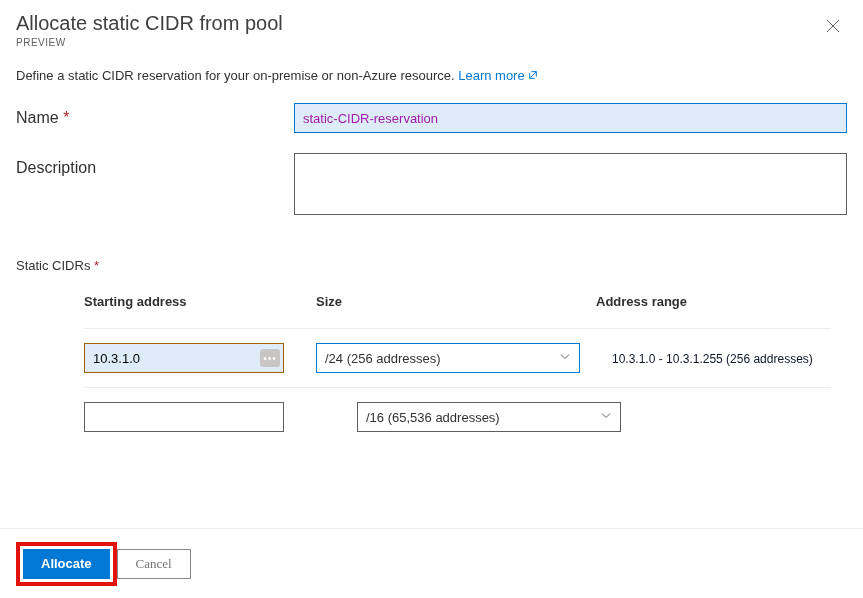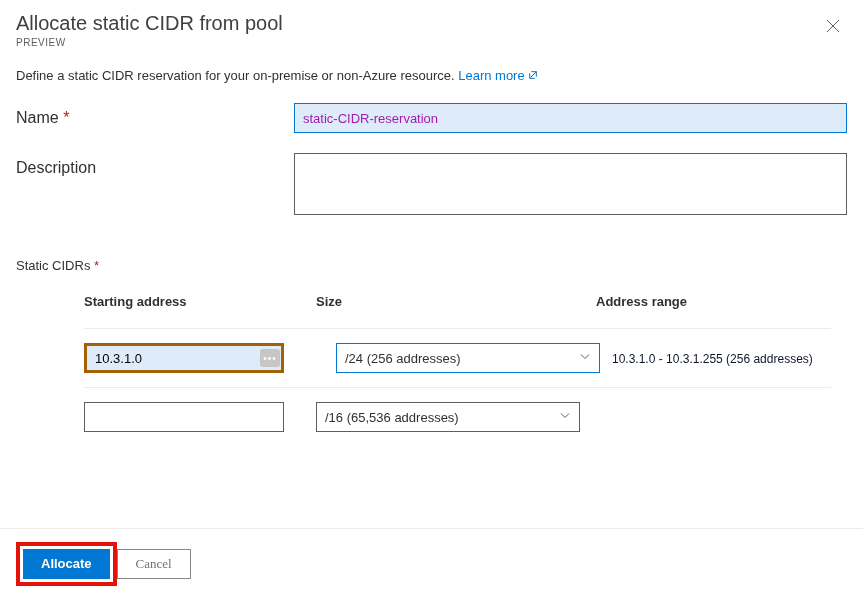--- a/index.html
+++ b/index.html
@@ -126,36 +126,36 @@
     }
     .col-start { width: 232px; }
     .col-size { width: 280px; }
     .col-range { flex: 1; }
     .grid-row {
       display: flex;
       align-items: center;
       padding: 14px 0;
       border-bottom: 1px solid #edebe9;
     }
-    .grid-row:last-child { border-bottom: none; }
+    .grid-row:last-child { border-bottom: none; gap: 41px; }
     .addr-input-wrap {
       position: relative;
       width: 200px;
     }
     .addr-input {
       width: 100%;
       height: 30px;
       border: 1px solid #605e5c;
       padding: 0 8px;
       font-size: 13px;
       font-family: inherit;
     }
     .addr-input.highlighted {
       background: #deecf9;
-      border: 3px solid #a16207;
+      border: 1px solid #a16207;
     }
     .addr-badge {
       position: absolute;
       right: 4px;
       top: 50%;
       transform: translateY(-50%);
       width: 20px;
       height: 18px;
       background: #c8c6c4;
       border-radius: 3px;
@@ -174,21 +174,20 @@
       padding: 0 28px 0 8px;
       font-size: 13px;
       position: relative;
       display: flex;
       align-items: center;
       cursor: pointer;
       background: #ffffff;
     }
     .size-select.active {
       border: 1px solid #0078d4;
-      margin-left: 20px;
     }
     .chevron {
       position: absolute;
       right: 8px;
       top: 50%;
       transform: translateY(-50%);
       pointer-events: none;
     }
     .range-text {
       font-size: 12px;

